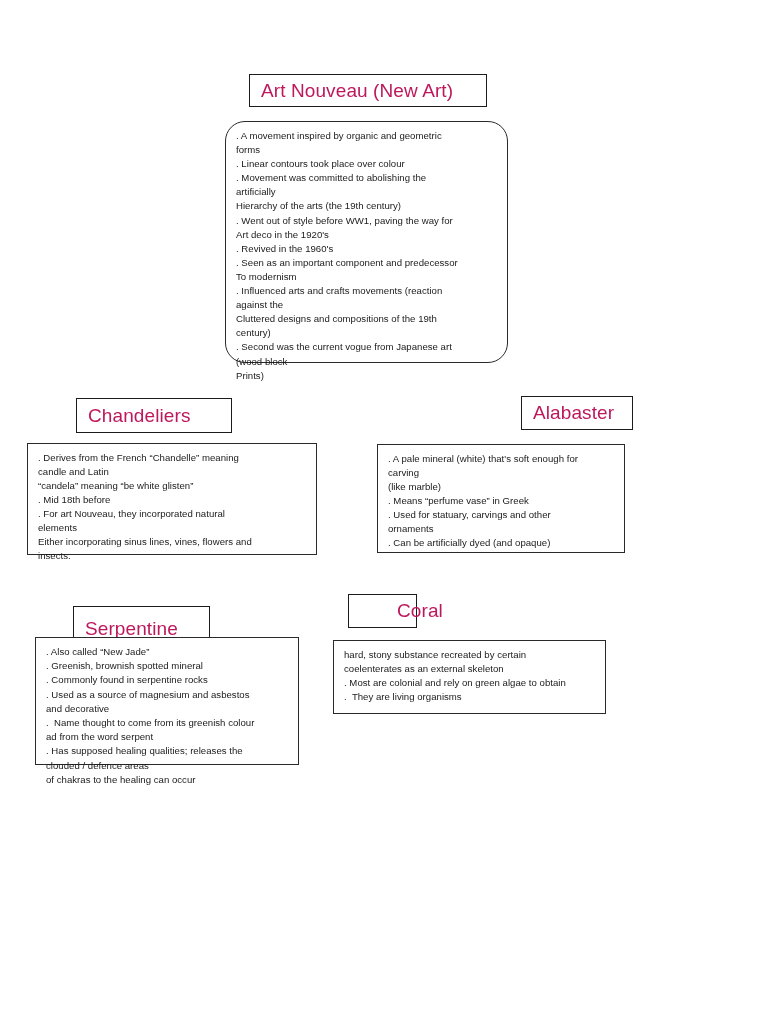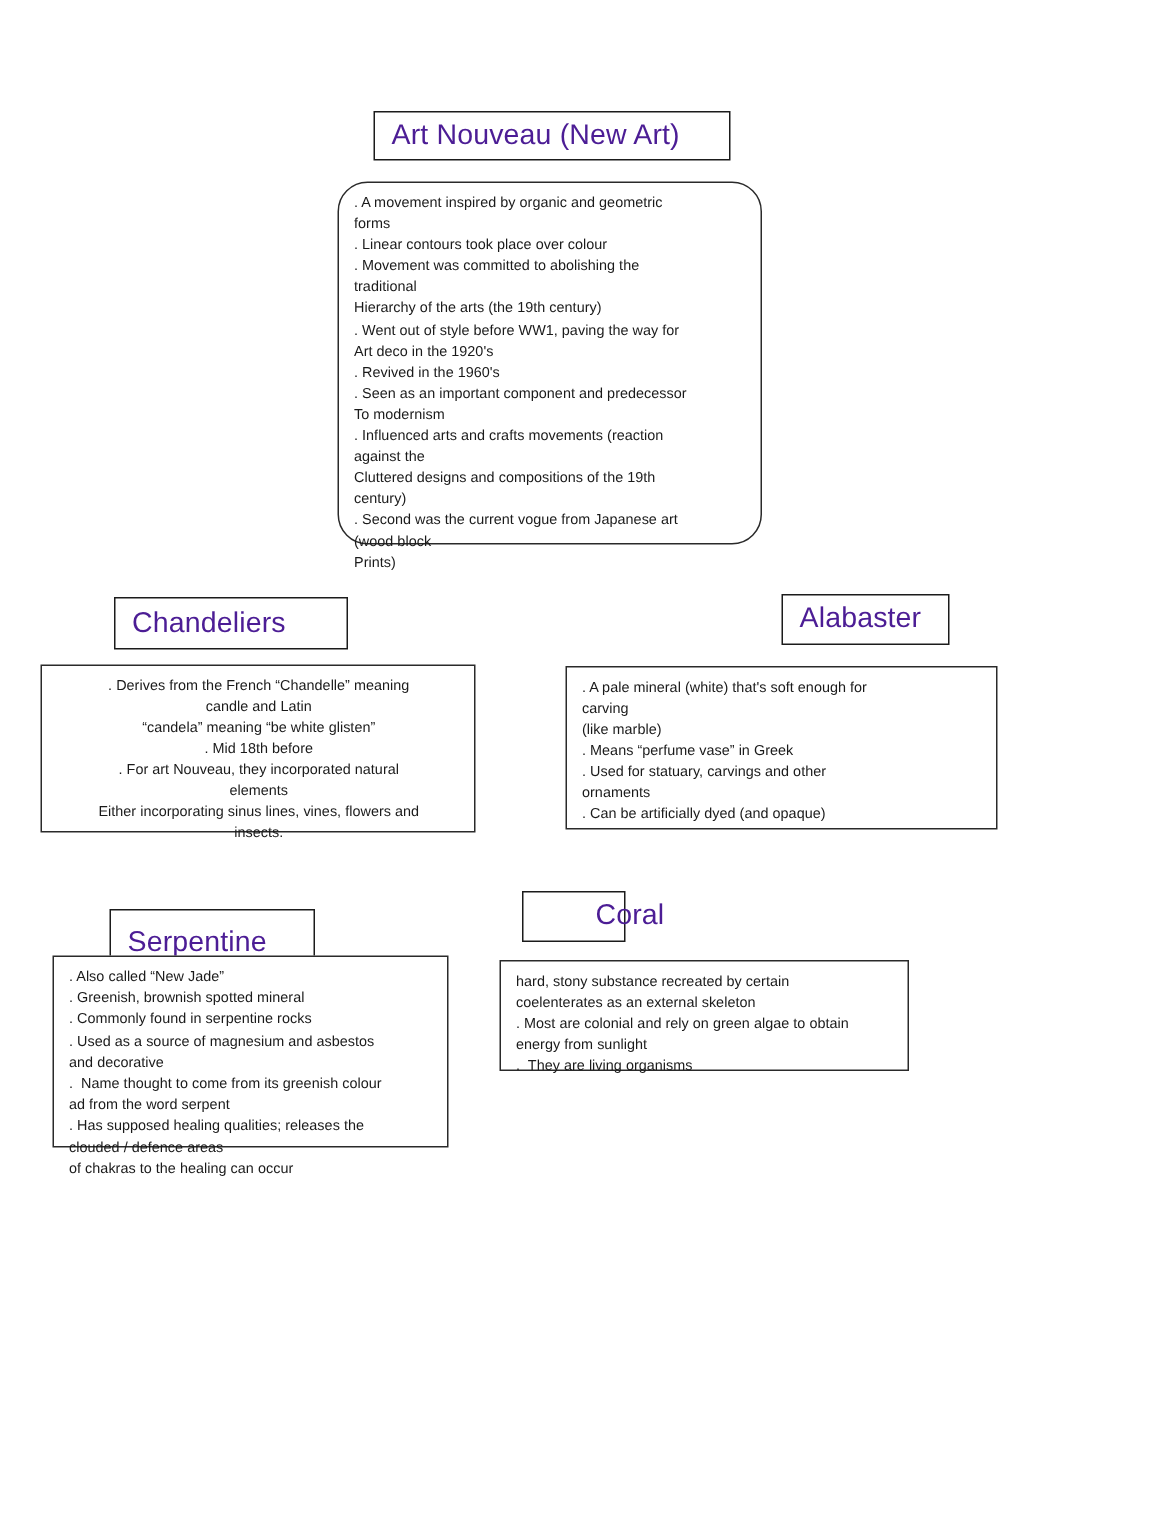--- a/index.html
+++ b/index.html
@@ -37,21 +37,21 @@
     border: 1.6px solid #1b1b1b;
     display: flex;
     align-items: center;
     padding-left: 11px;
     padding-right: 11px;
   }
   .title-box .title-text {
     font-size: 19px;
     line-height: 22px;
     letter-spacing: 0.1px;
-    color: #4c1d95;
+    color: #be185d;
     white-space: nowrap;
   }
 
   
   .content-box {
     border: 1.4px solid #2a2a2a;
     padding: 7px 9px 7px 10px;
   }
   .content-box .line {
     font-size: 9.4px;
@@ -61,25 +61,25 @@
     white-space: pre-wrap;
     word-break: normal;
   }
 
   
   #art-nouveau-title { left: 249px; top: 74px;  width: 238px; height: 33px; }
   #art-nouveau-body  { left: 225px; top: 121px; width: 283px; height: 242px; border-radius: 20px; }
   #art-nouveau-body .line { font-size: 9.6px; line-height: 14.1px; }
 
   #chandeliers-title { left: 76px;  top: 398px; width: 156px; height: 35px; }
-  #chandeliers-body  { left: 27px;  top: 443px; width: 290px; height: 112px; text-align: center; }
+  #chandeliers-body  { left: 27px;  top: 443px; width: 290px; height: 112px; }
   #chandeliers-body .line { font-size: 9.6px; line-height: 14.0px; }
 
   #alabaster-title   { left: 521px; top: 396px; width: 112px; height: 34px; }
-  #alabaster-body    { left: 377px; top: 444px; width: 288px; height: 109px; }
+  #alabaster-body    { left: 377px; top: 444px; width: 248px; height: 109px; }
   #alabaster-body .line { font-size: 9.6px; line-height: 14.0px; }
 
   #serpentine-title  { left: 73px;  top: 606px; width: 137px; height: 46px; }
   #serpentine-body   { left: 35px;  top: 637px; width: 264px; height: 128px; }
   #serpentine-body .line { font-size: 9.6px; line-height: 14.2px; }
 
   #coral-title       { left: 348px; top: 594px; width: 69px;  height: 34px; padding-left: 48px; }
   #coral-body        { left: 333px; top: 640px; width: 273px; height: 74px; }
   #coral-body .line  { font-size: 9.6px; line-height: 14.0px; }
 </style>
@@ -90,21 +90,21 @@
 
   <div id="art-nouveau-title" class="node title-box">
     <span class="title-text">Art Nouveau (New Art)</span>
   </div>
 
   <div id="art-nouveau-body" class="node content-box">
       <div class="line">. A movement inspired by organic and geometric</div>
       <div class="line">forms</div>
       <div class="line">. Linear contours took place over colour</div>
       <div class="line">. Movement was committed to abolishing the</div>
-      <div class="line">traditional</div>
+      <div class="line">artificially</div>
       <div class="line">Hierarchy of the arts (the 19th century)</div>
       <div class="line">. Went out of style before WW1, paving the way for</div>
       <div class="line">Art deco in the 1920's</div>
       <div class="line">. Revived in the 1960's</div>
       <div class="line">. Seen as an important component and predecessor</div>
       <div class="line">To modernism</div>
       <div class="line">. Influenced arts and crafts movements (reaction</div>
       <div class="line">against the</div>
       <div class="line">Cluttered designs and compositions of the 19th</div>
       <div class="line">century)</div>
@@ -160,17 +160,16 @@
     </div>
 
   <div id="coral-title" class="node title-box">
     <span class="title-text">Coral</span>
   </div>
 
   <div id="coral-body" class="node content-box">
       <div class="line">hard, stony substance recreated by certain</div>
       <div class="line">coelenterates as an external skeleton</div>
       <div class="line">. Most are colonial and rely on green algae to obtain</div>
-      <div class="line">energy from sunlight</div>
       <div class="line">.  They are living organisms</div>
     </div>
 
 </div>
 
 </body></html>

